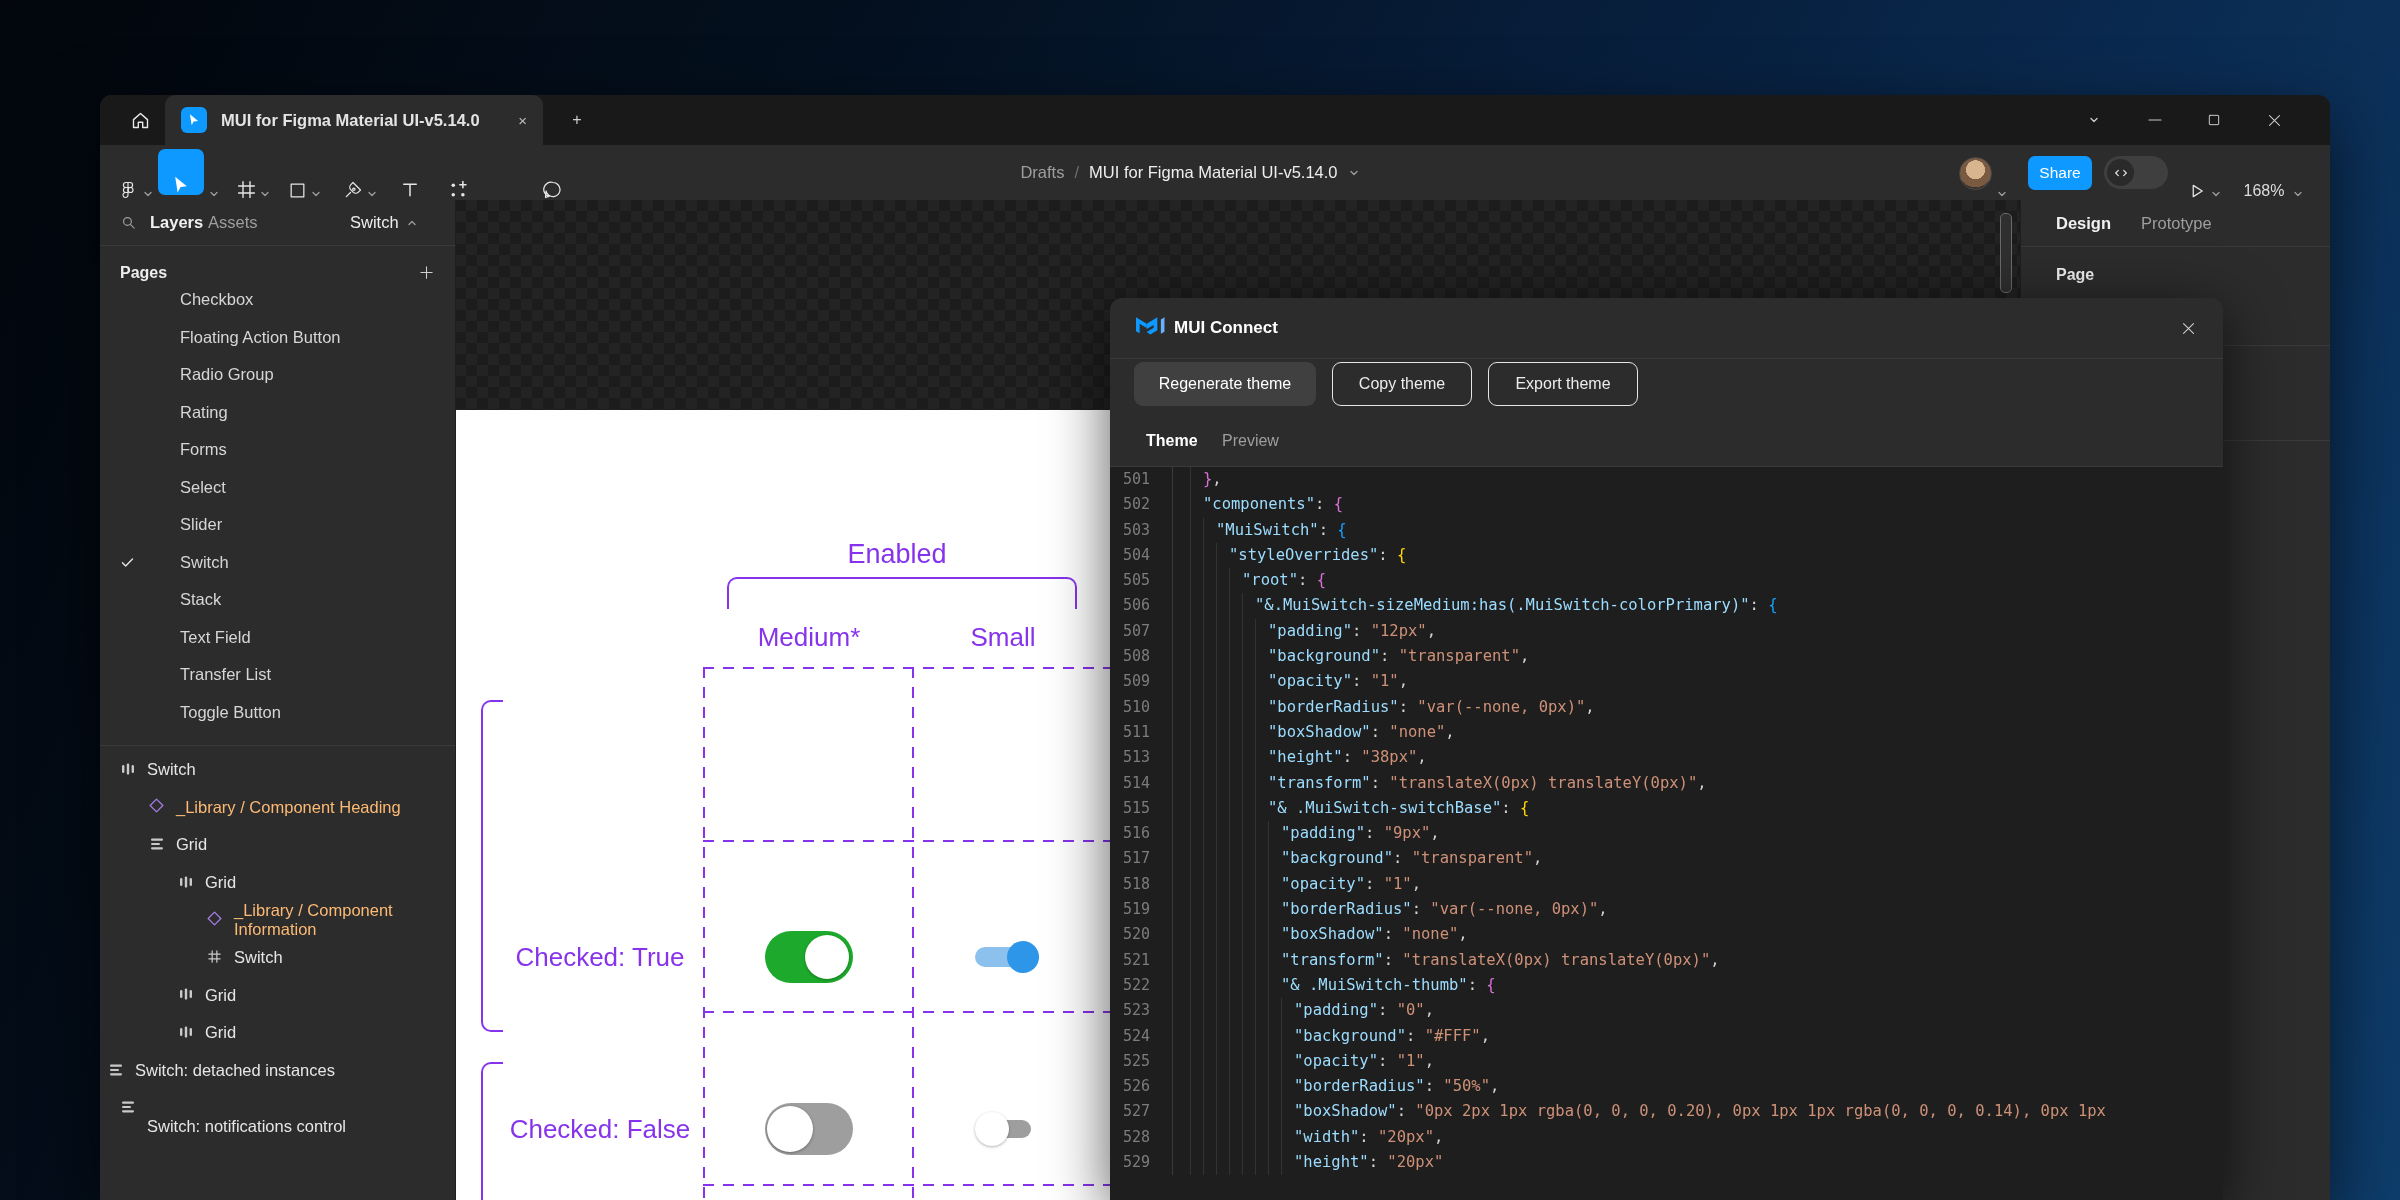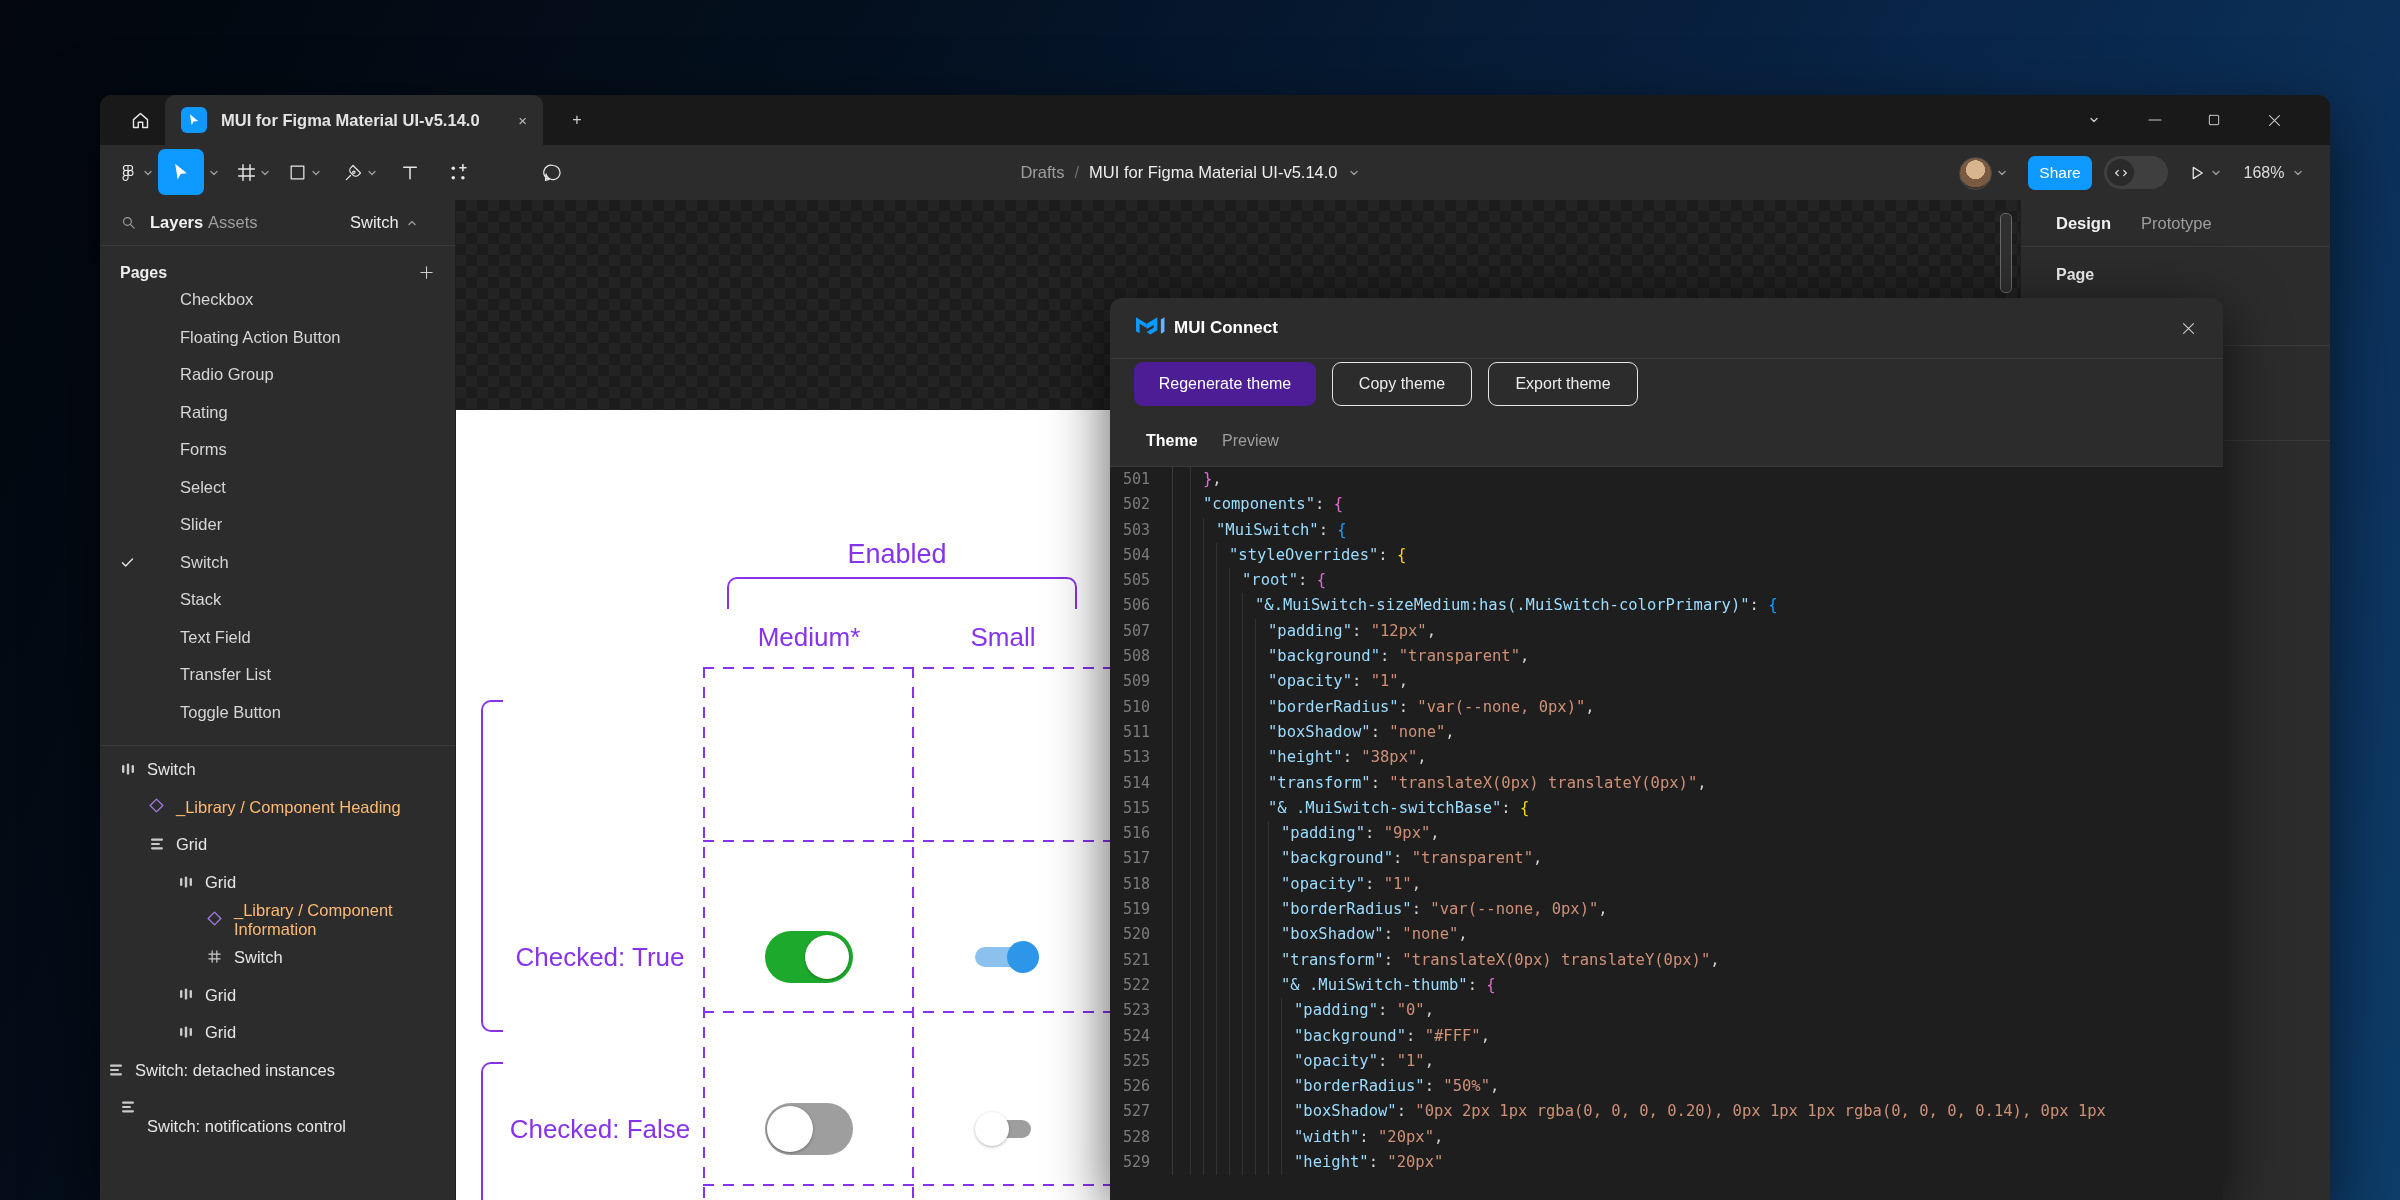--- a/index.html
+++ b/index.html
@@ -15,21 +15,21 @@
   #tabbar{position:absolute;left:0;top:0;width:100%;height:50px;background:#191919;}
   .home-btn{position:absolute;left:14px;top:0;width:52px;height:50px;display:flex;align-items:center;justify-content:center;color:#e8e8e8;}
   .tab{position:absolute;left:65px;top:0;width:378px;height:50px;background:#2c2c2c;border-radius:10px 10px 0 0;display:flex;align-items:center;gap:14px;padding:0 16px;box-sizing:border-box;}
   .tab-file-icon{width:26px;height:26px;border-radius:6px;background:#0d99ff;display:flex;align-items:center;justify-content:center;color:#fff;flex:none;}
   .tab-title{color:#e4e4e4;font-size:16.5px;font-weight:600;white-space:nowrap;overflow:hidden;flex:1;}
   .tab-close{color:#bdbdbd;font-size:15px;flex:none;}
   .newtab{position:absolute;left:452px;top:0;width:50px;height:50px;display:flex;align-items:center;justify-content:center;color:#cfcfcf;}
   .winctl{position:absolute;top:0;height:50px;display:flex;align-items:center;justify-content:center;width:44px;color:#c9c9c9;}
   
   #toolbar{position:absolute;left:0;top:50px;width:100%;height:55px;background:#2c2c2c;border-bottom:1px solid #1d1d1d;}
-  .tool{position:absolute;top:0;height:55px;display:flex;align-items:center;justify-content:center;color:#e6e6e6;}
+  .tool{position:absolute;top:0;height:55px;display:flex;align-items:flex-end;justify-content:center;color:#e6e6e6;}
   .tool-chev{color:#9a9a9a;}
   .tool-active{background:#0d99ff;width:46px;height:46px;border-radius:7px;top:4px;color:#fff;}
   #breadcrumb{position:absolute;left:890px;top:0;width:400px;height:55px;display:flex;align-items:center;justify-content:center;gap:10px;font-size:16.5px;white-space:nowrap;}
   #breadcrumb .bc-folder{color:#9e9e9e;}
   #breadcrumb .bc-sep{color:#6f6f6f;}
   #breadcrumb .bc-file{color:#eee;}
   .avatar{position:absolute;left:1859px;top:12px;width:31px;height:31px;border-radius:50%;
     background:radial-gradient(circle at 50% 38%,#d8b58e 0 38%,#7a5b41 39% 70%,#3c3128 71%);border:1px solid #4a4a4a;}
   .share-btn{position:absolute;left:1928px;top:10.5px;width:64px;height:34px;border-radius:7px;background:#0d99ff;color:#fff;
     font-size:15.5px;font-weight:500;display:flex;align-items:center;justify-content:center;}
@@ -79,21 +79,21 @@
   #right-panel{position:absolute;left:1920px;top:105px;width:310px;height:1000px;background:#2c2c2c;border-left:1px solid #1e1e1e;z-index:5;}
   .rp-divider{position:absolute;left:0;width:100%;height:1px;background:#3a3a3a;}
   
   #dialog{position:absolute;left:1010px;top:203px;width:1113px;height:902px;background:#2c2c2c;border-radius:12px 12px 0 0;
     box-shadow:0 14px 60px rgba(0,0,0,.65);z-index:40;}
   #dlg-header{position:absolute;left:0;top:0;width:100%;height:60px;border-bottom:1px solid #3a3a3a;}
   #dlg-title{position:absolute;left:64px;top:0;height:60px;display:flex;align-items:center;color:#fff;font-size:17px;font-weight:700;}
   #dlg-close{position:absolute;right:22px;top:17px;width:26px;height:26px;display:flex;align-items:center;justify-content:center;color:#cfcfcf;}
   .dlg-btn{position:absolute;top:64px;height:44px;border-radius:9px;display:flex;align-items:center;justify-content:center;
     font-size:16px;color:#fff;box-sizing:border-box;}
-  .dlg-btn.primary{background:#4c1d95;}
+  .dlg-btn.primary{background:#404040;}
   .dlg-btn.outlined{border:1px solid #e5e5e5;color:#ececec;}
   .dlg-tab{position:absolute;top:118px;height:50px;display:flex;align-items:center;font-size:16px;}
   #dlg-tabs-divider{position:absolute;left:0;top:168px;width:100%;height:1px;background:#3a3a3a;}
   #code{position:absolute;left:0;top:169px;width:100%;height:733px;background:#1e1e1e;overflow:hidden;}
   .code-line{display:flex;height:25.3px;font-family:"DejaVu Sans Mono",monospace;font-size:15.5px;line-height:25.3px;white-space:pre;}
   .ln{flex:none;width:63px;padding-right:22px;box-sizing:border-box;text-align:right;color:#7c7c7c;border-right:1px solid #3a3a3a;font-size:15px;}
   .ct{background-repeat:no-repeat;background-position:17px 0;
       background-image:repeating-linear-gradient(90deg,#323232 0 1px,transparent 1px 13px);}
   .tk-k{color:#9cdcfe;} .tk-s{color:#ce9178;} .tk-pu{color:#d4d4d4;}
   .tk-by{color:#ffd700;} .tk-bp{color:#da70d6;} .tk-bb{color:#179fff;}

